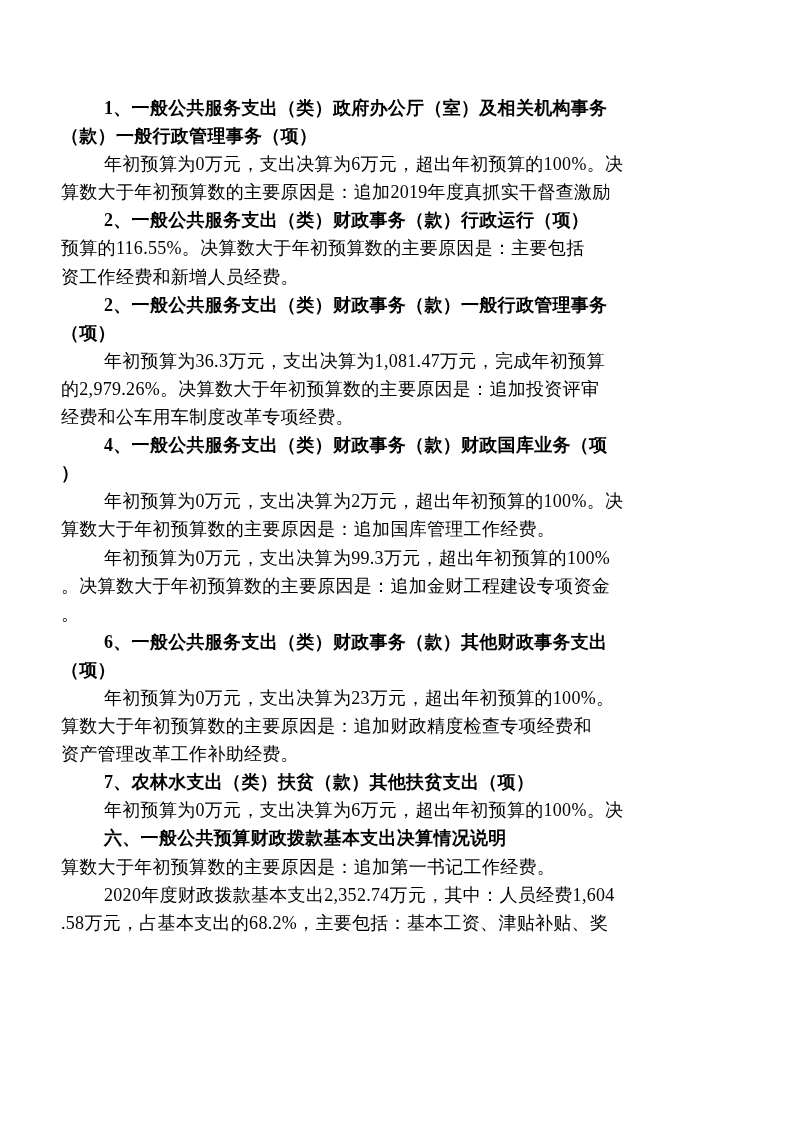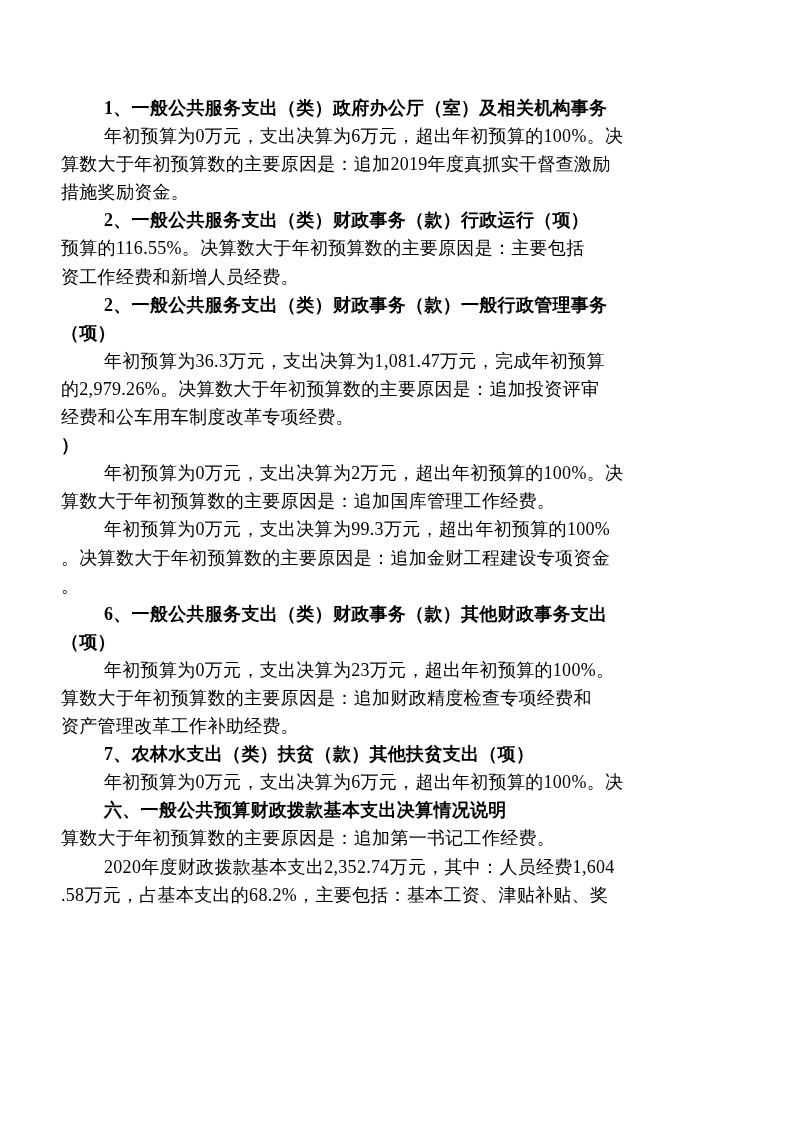--- a/index.html
+++ b/index.html
@@ -36,34 +36,35 @@
     text-indent: 43px;
   }
 </style>
 </head>
 <body>
 
 <div class="page">
   <div class="doc-body">
 
     <div class="line h ind">1、一般公共服务支出（类）政府办公厅（室）及相关机构事务</div>
+    <div class="line h">（款）一般行政管理事务（项）</div>
     <div class="line ind">年初预算为0万元，支出决算为6万元，超出年初预算的100%。决</div>
     <div class="line">算数大于年初预算数的主要原因是：追加2019年度真抓实干督查激励</div>
-    <div class="line">措施奖励资金。</div>
 
     <div class="line h ind">2、一般公共服务支出（类）财政事务（款）行政运行（项）</div>
     <div class="line">预算的116.55%。决算数大于年初预算数的主要原因是：主要包括</div>
     <div class="line">资工作经费和新增人员经费。</div>
 
     <div class="line h ind">2、一般公共服务支出（类）财政事务（款）一般行政管理事务</div>
     <div class="line h">（项）</div>
     <div class="line ind">年初预算为36.3万元，支出决算为1,081.47万元，完成年初预算</div>
     <div class="line">的2,979.26%。决算数大于年初预算数的主要原因是：追加投资评审</div>
     <div class="line">经费和公车用车制度改革专项经费。</div>
 
+    <div class="line h ind">4、一般公共服务支出（类）财政事务（款）财政国库业务（项</div>
     <div class="line h">）</div>
     <div class="line ind">年初预算为0万元，支出决算为2万元，超出年初预算的100%。决</div>
     <div class="line">算数大于年初预算数的主要原因是：追加国库管理工作经费。</div>
 
     <div class="line ind">年初预算为0万元，支出决算为99.3万元，超出年初预算的100%</div>
     <div class="line">。决算数大于年初预算数的主要原因是：追加金财工程建设专项资金</div>
     <div class="line">。</div>
 
     <div class="line h ind">6、一般公共服务支出（类）财政事务（款）其他财政事务支出</div>
     <div class="line h">（项）</div>

